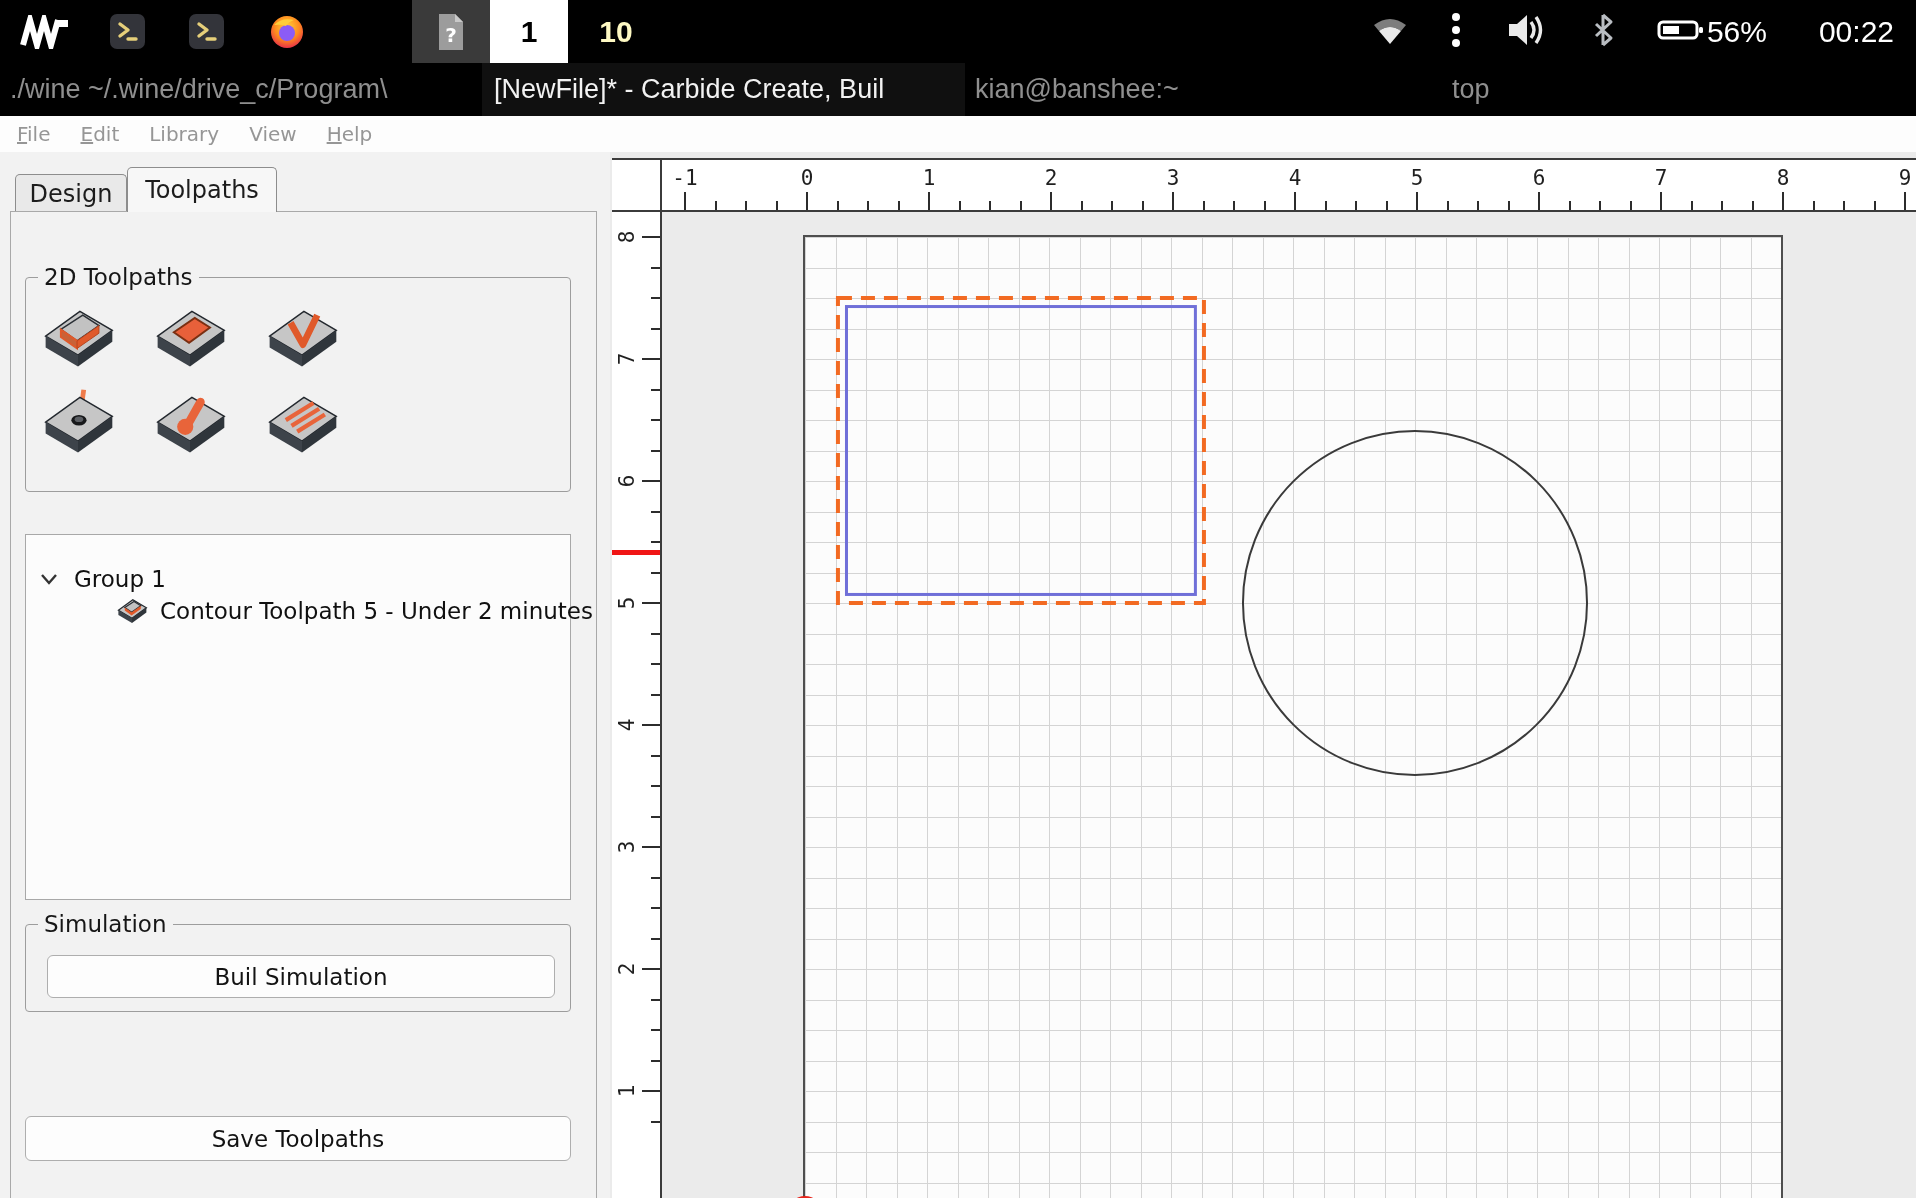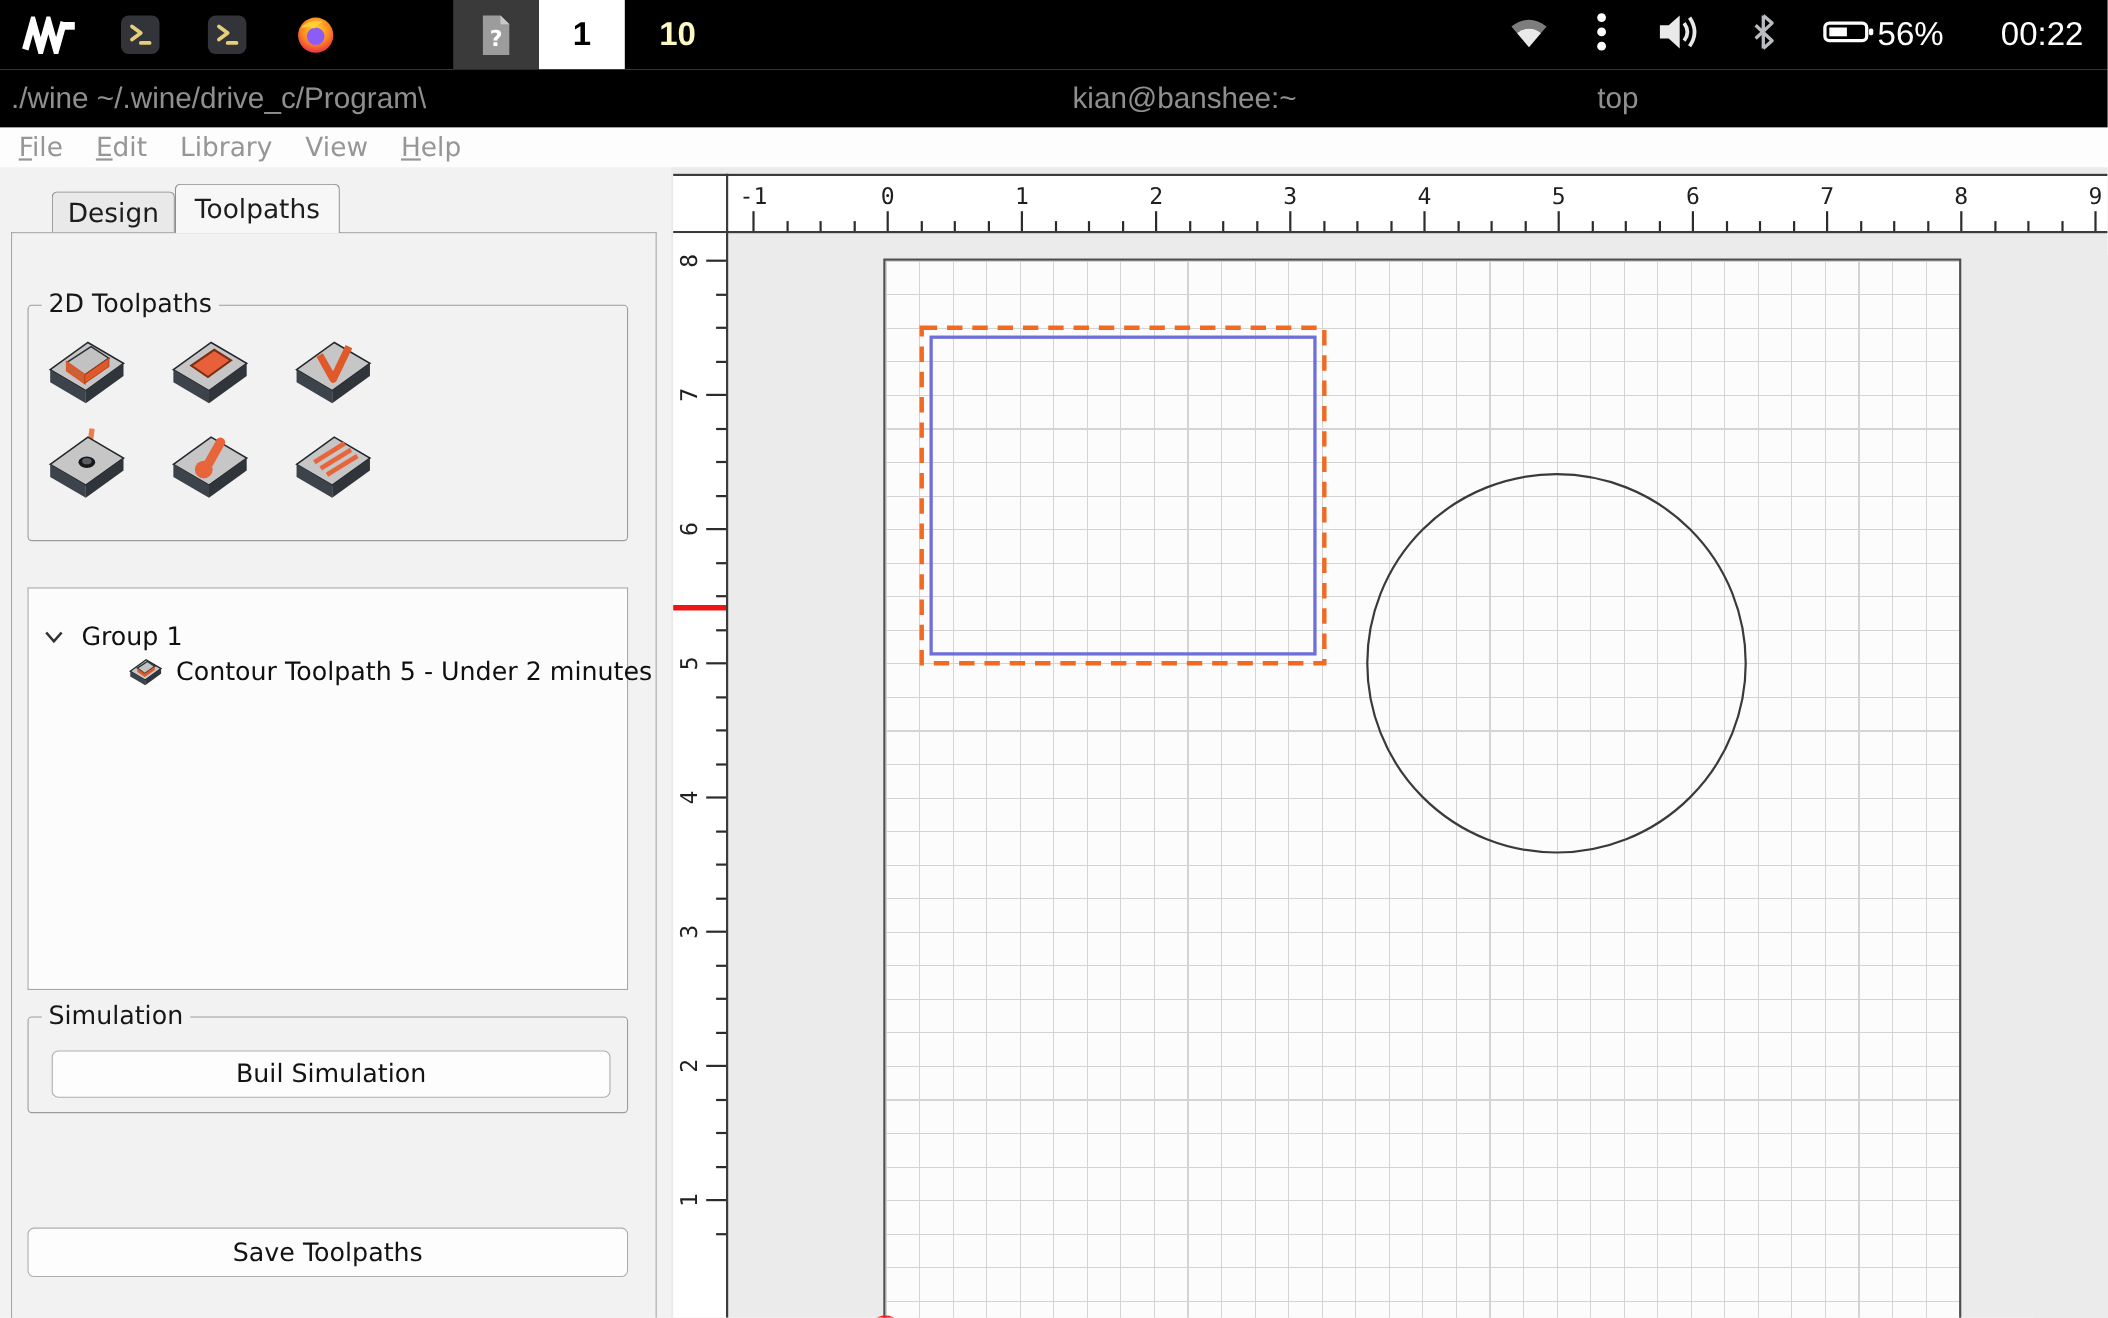--- a/index.html
+++ b/index.html
@@ -20,27 +20,27 @@
 
   .titlerow { position:absolute; left:0; top:63px; width:1916px; height:53px; background:#000;
               font-family:"Liberation Sans", sans-serif; }
   .titlerow .t { position:absolute; top:0; height:53px; display:flex; align-items:center;
                  font-size:27px; color:#8f8f8f; white-space:nowrap; overflow:hidden; }
   .titlerow .active-t { background:#101010; color:#f2f2f2; padding:0 12px; }
 
   
   .menubar { position:absolute; left:0; top:116px; width:1916px; height:36px; background:#fdfdfd;
              display:flex; align-items:center; padding-left:17px; }
-  .menubar .mi { font-size:24px; color:#969696; margin-right:30px; white-space:pre; }
+  .menubar .mi { font-size:20px; color:#969696; margin-right:30px; white-space:pre; }
   .menubar .mi u { text-decoration:underline; }
 
   
   .sidepanel { position:absolute; left:0; top:152px; width:610px; height:1046px; background:#f2f2f2; }
   .tab { position:absolute; border:1px solid #8d8d8d; border-bottom:none; border-radius:5px 5px 0 0;
-         display:flex; align-items:center; justify-content:center; font-size:24px; color:#1c1c1c;margin-left:32px; }
+         display:flex; align-items:center; justify-content:center; font-size:24px; color:#1c1c1c; }
   .tab.inactive { left:15px; top:22px; width:112px; height:38px; background:#e9e9e9; }
   .tab.active   { left:127px; top:15px; width:150px; height:45px; background:#f7f7f7; z-index:3; }
   .pane { position:absolute; left:10px; top:59px; width:587px; height:987px;
           border:1px solid #a9a9a9; border-bottom:none; background:#f2f2f2; }
 
   .fieldset { position:absolute; border:1px solid #9d9d9d; border-radius:4px; }
   .fieldset .legend { position:absolute; top:-14px; left:12px; background:#f2f2f2; padding:0 6px;
                       font-size:23px; color:#161616; white-space:nowrap; }
   .fs-2d  { left:14px; top:65px;  width:546px; height:215px; }
   .fs-sim { left:14px; top:712px; width:546px; height:88px; }
@@ -161,20 +161,21 @@
         <rect x="42" y="9" width="4" height="6" rx="1.5" fill="#fff"></rect>
       </svg>
     </span>
     <span class="txt" style="margin-right:52px;">56%</span>
     <span class="txt">00:22</span>
   </div>
 </div>
 
 <div class="titlerow">
   <div class="t" style="left:10px;width:462px;">./wine ~/.wine/drive_c/Program\</div>
+  <div class="t active-t" style="left:482px;width:483px;">[NewFile]* - Carbide Create, Buil</div>
   <div class="t" style="left:975px;width:240px;">kian@banshee:~</div>
   <div class="t" style="left:1452px;width:60px;">top</div>
 </div>
 
 <div class="menubar">
   <span class="mi"><u>F</u><span>ile</span></span>
   <span class="mi"><u>E</u><span>dit</span></span>
   <span class="mi"><u></u><span>Library</span></span>
   <span class="mi"><u></u><span>View</span></span>
   <span class="mi"><u>H</u><span>elp</span></span>

